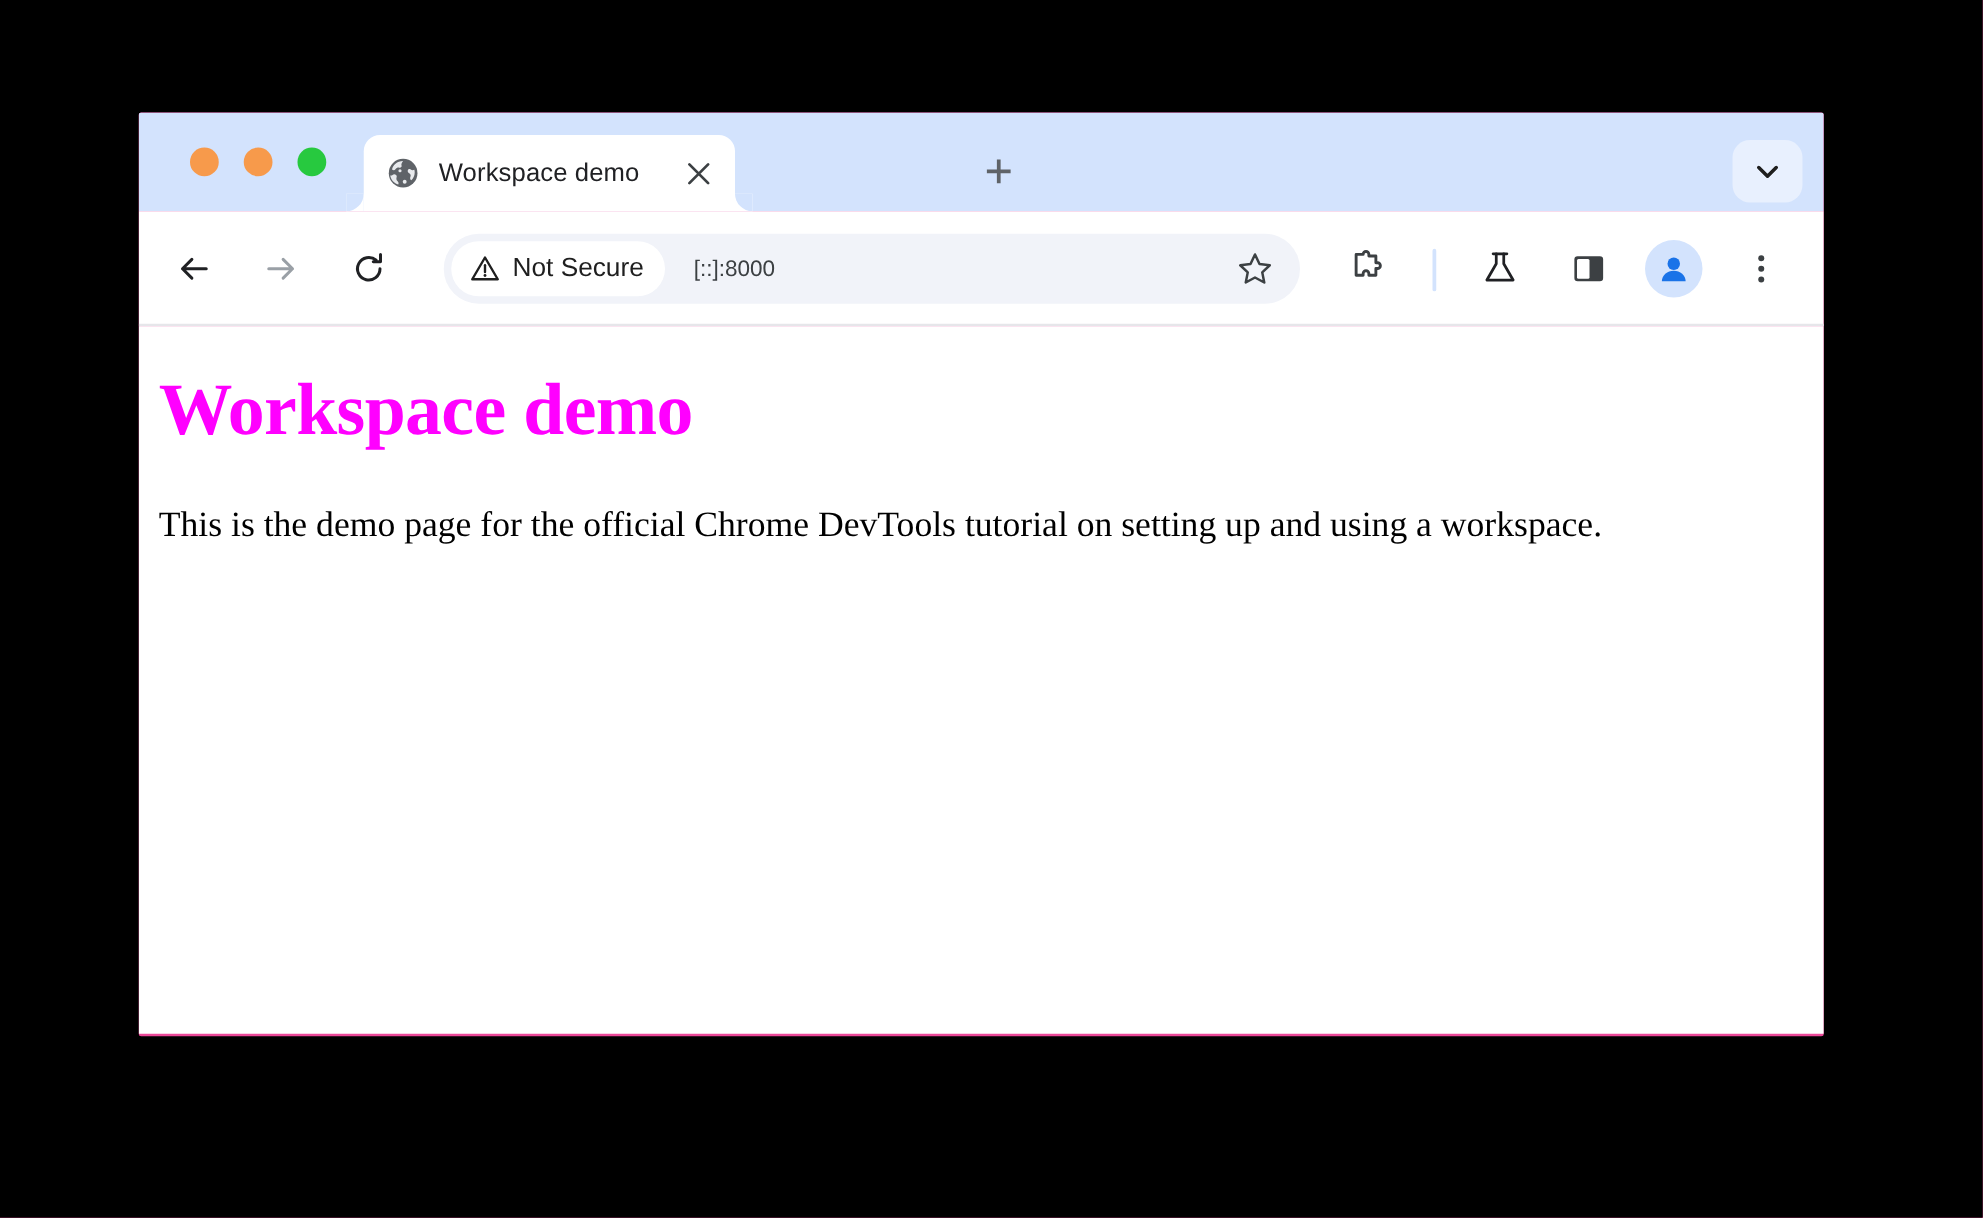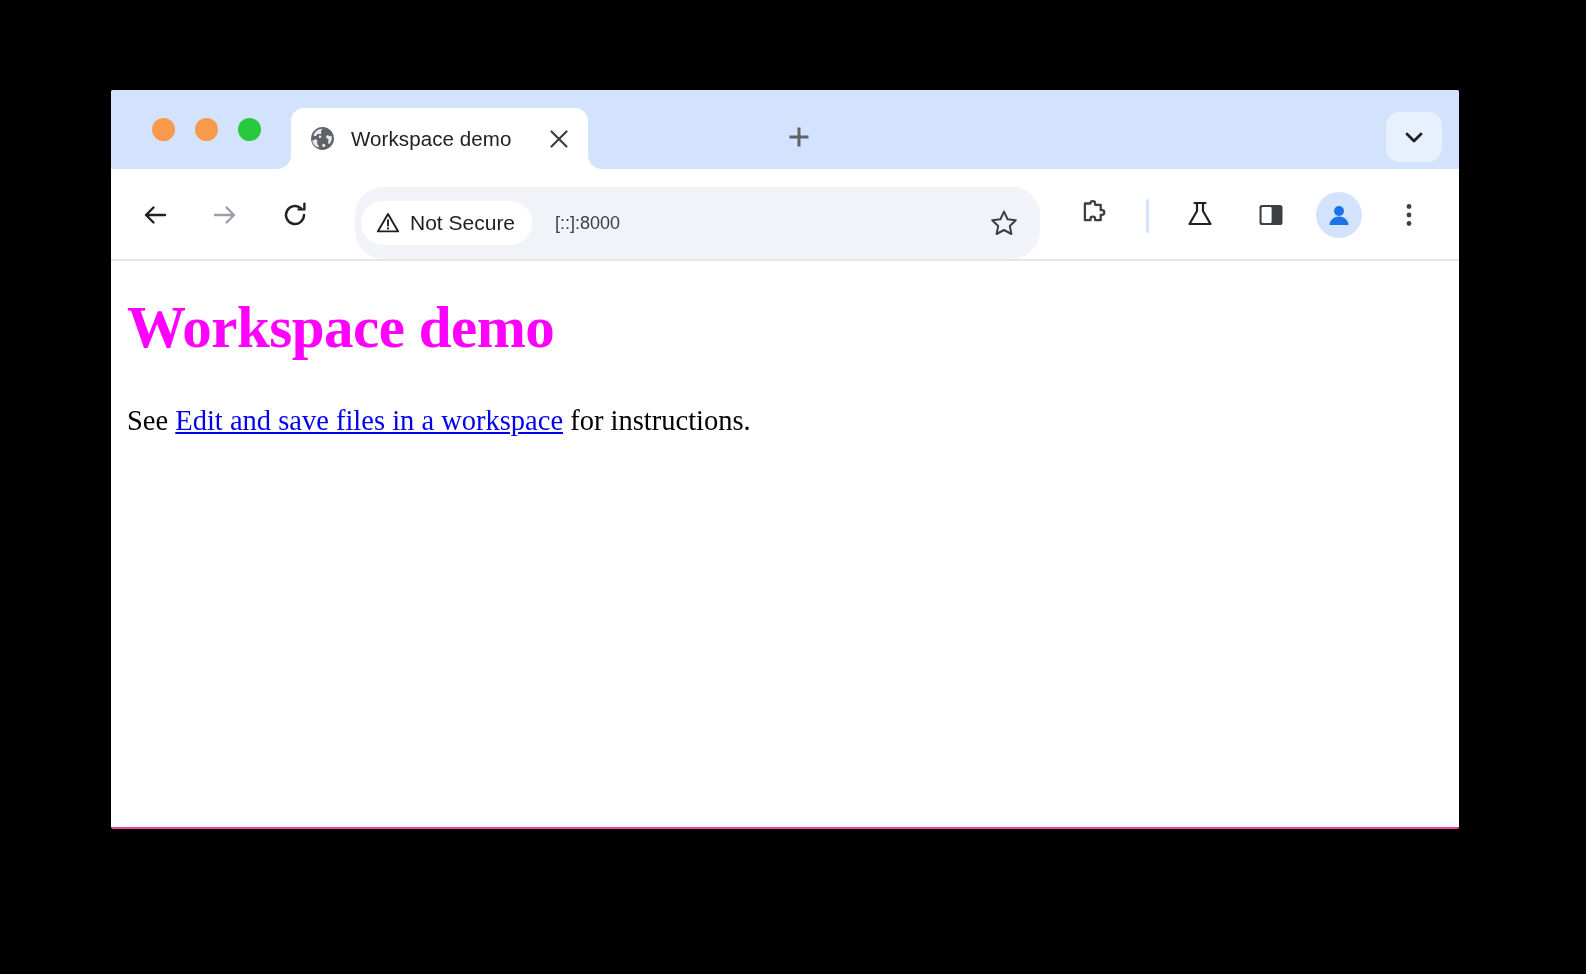--- a/index.html
+++ b/index.html
@@ -161,21 +161,21 @@
   #back-button    { left: 18px; }
   #forward-button { left: 88px; }
   #reload-button  { left: 158px; }
 
   
   #omnibox {
     position: absolute;
     left: 244px;
     top: 18px;
     width: 685px;
-    height: 72px;
+    height: 56px;
     border-radius: 28px;
     background: #f1f3f9;
     display: flex;
     align-items: center;
     box-sizing: border-box;
     padding: 0 10px 0 6px;
   }
   #security-chip {
     display: flex;
     align-items: center;
@@ -402,16 +402,16 @@
       <svg width="28" height="28" viewBox="0 0 28 28">
         <circle cx="14" cy="5.5" r="2.4" fill="#3c4043"></circle>
         <circle cx="14" cy="14" r="2.4" fill="#3c4043"></circle>
         <circle cx="14" cy="22.5" r="2.4" fill="#3c4043"></circle>
       </svg>
     </div>
   </div>
 
   <div id="page-content">
     <h1 id="page-heading">Workspace demo</h1>
-    <p class="page-paragraph"><span>See </span><a id="workspace-doc-link" href="#">Edit and save files in a workspace</a><span> for instructions.</span></p>
+    <p class="page-paragraph">This is the demo page for the official Chrome DevTools tutorial on setting up and using a workspace.</p>
   </div>
 
 </div>
 
 </body></html>

